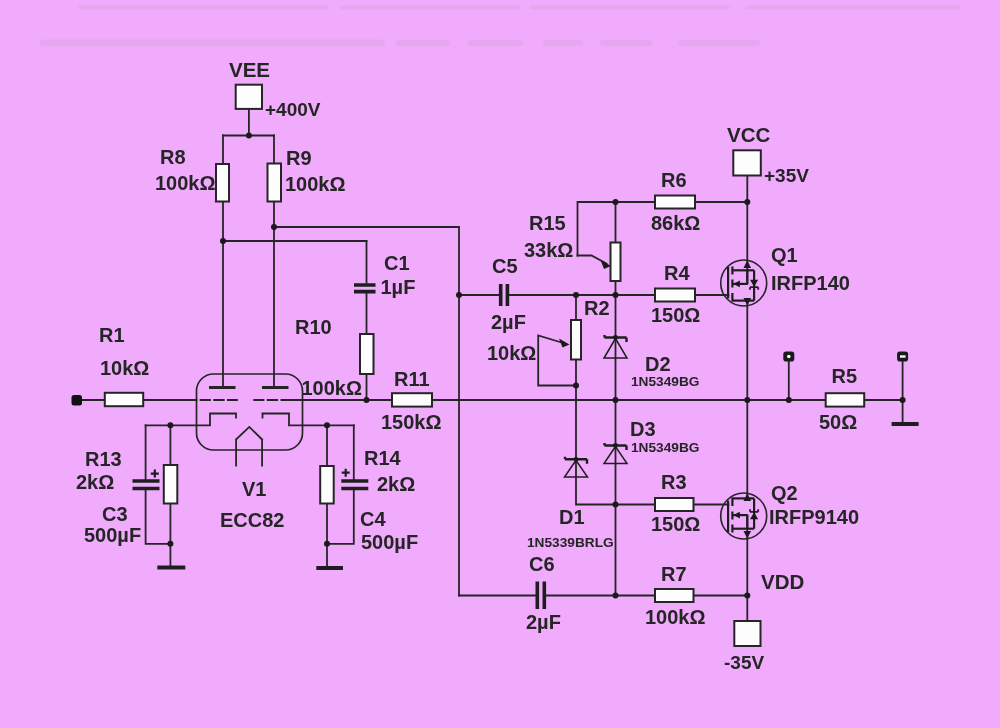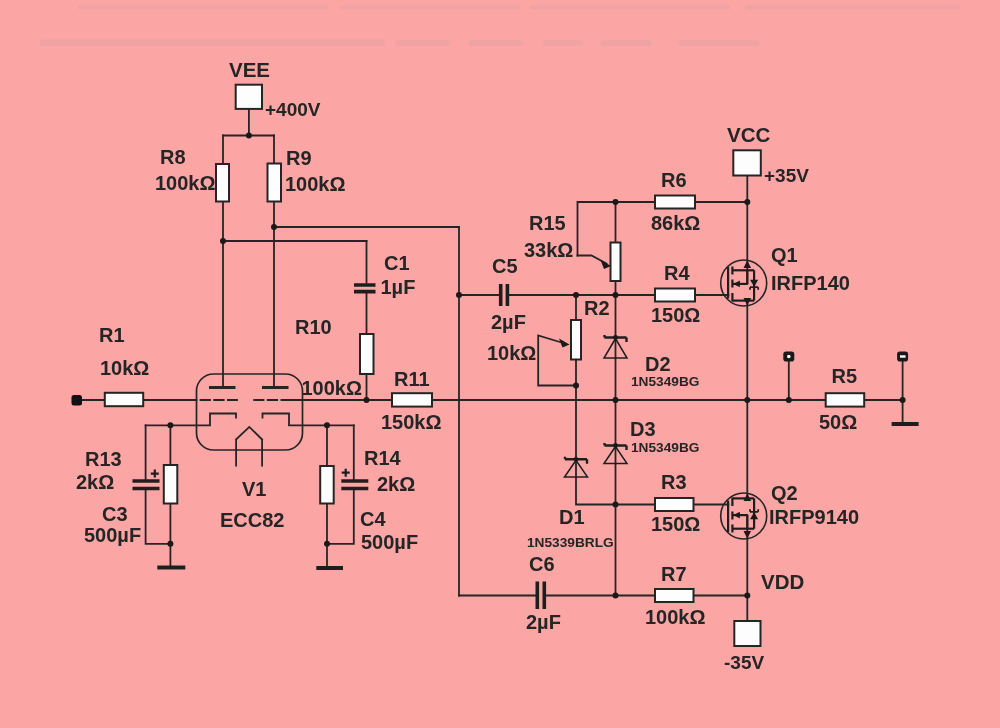--- a/index.html
+++ b/index.html
@@ -1,16 +1,16 @@
 <!DOCTYPE html>
 <html><head>
 <meta charset="utf-8">
 <style>
 html,body{margin:0;padding:0;background:#ffffff;}
-#page{position:relative;width:1000px;height:728px;background:#fca5a5;overflow:hidden;}
+#page{position:relative;width:1000px;height:728px;background:#f0abfc;overflow:hidden;}
 #page svg{filter:blur(0.35px);}
 svg{position:absolute;left:0;top:0;}
 .t{font-family:"Liberation Sans",sans-serif;font-weight:bold;fill:#252525;}
 </style>
 </head>
 <body>
 <div id="page">
 <svg width="1000" height="728" viewBox="0 0 1000 728">
 
 <g opacity="0.13" fill="#9a9a9a">

